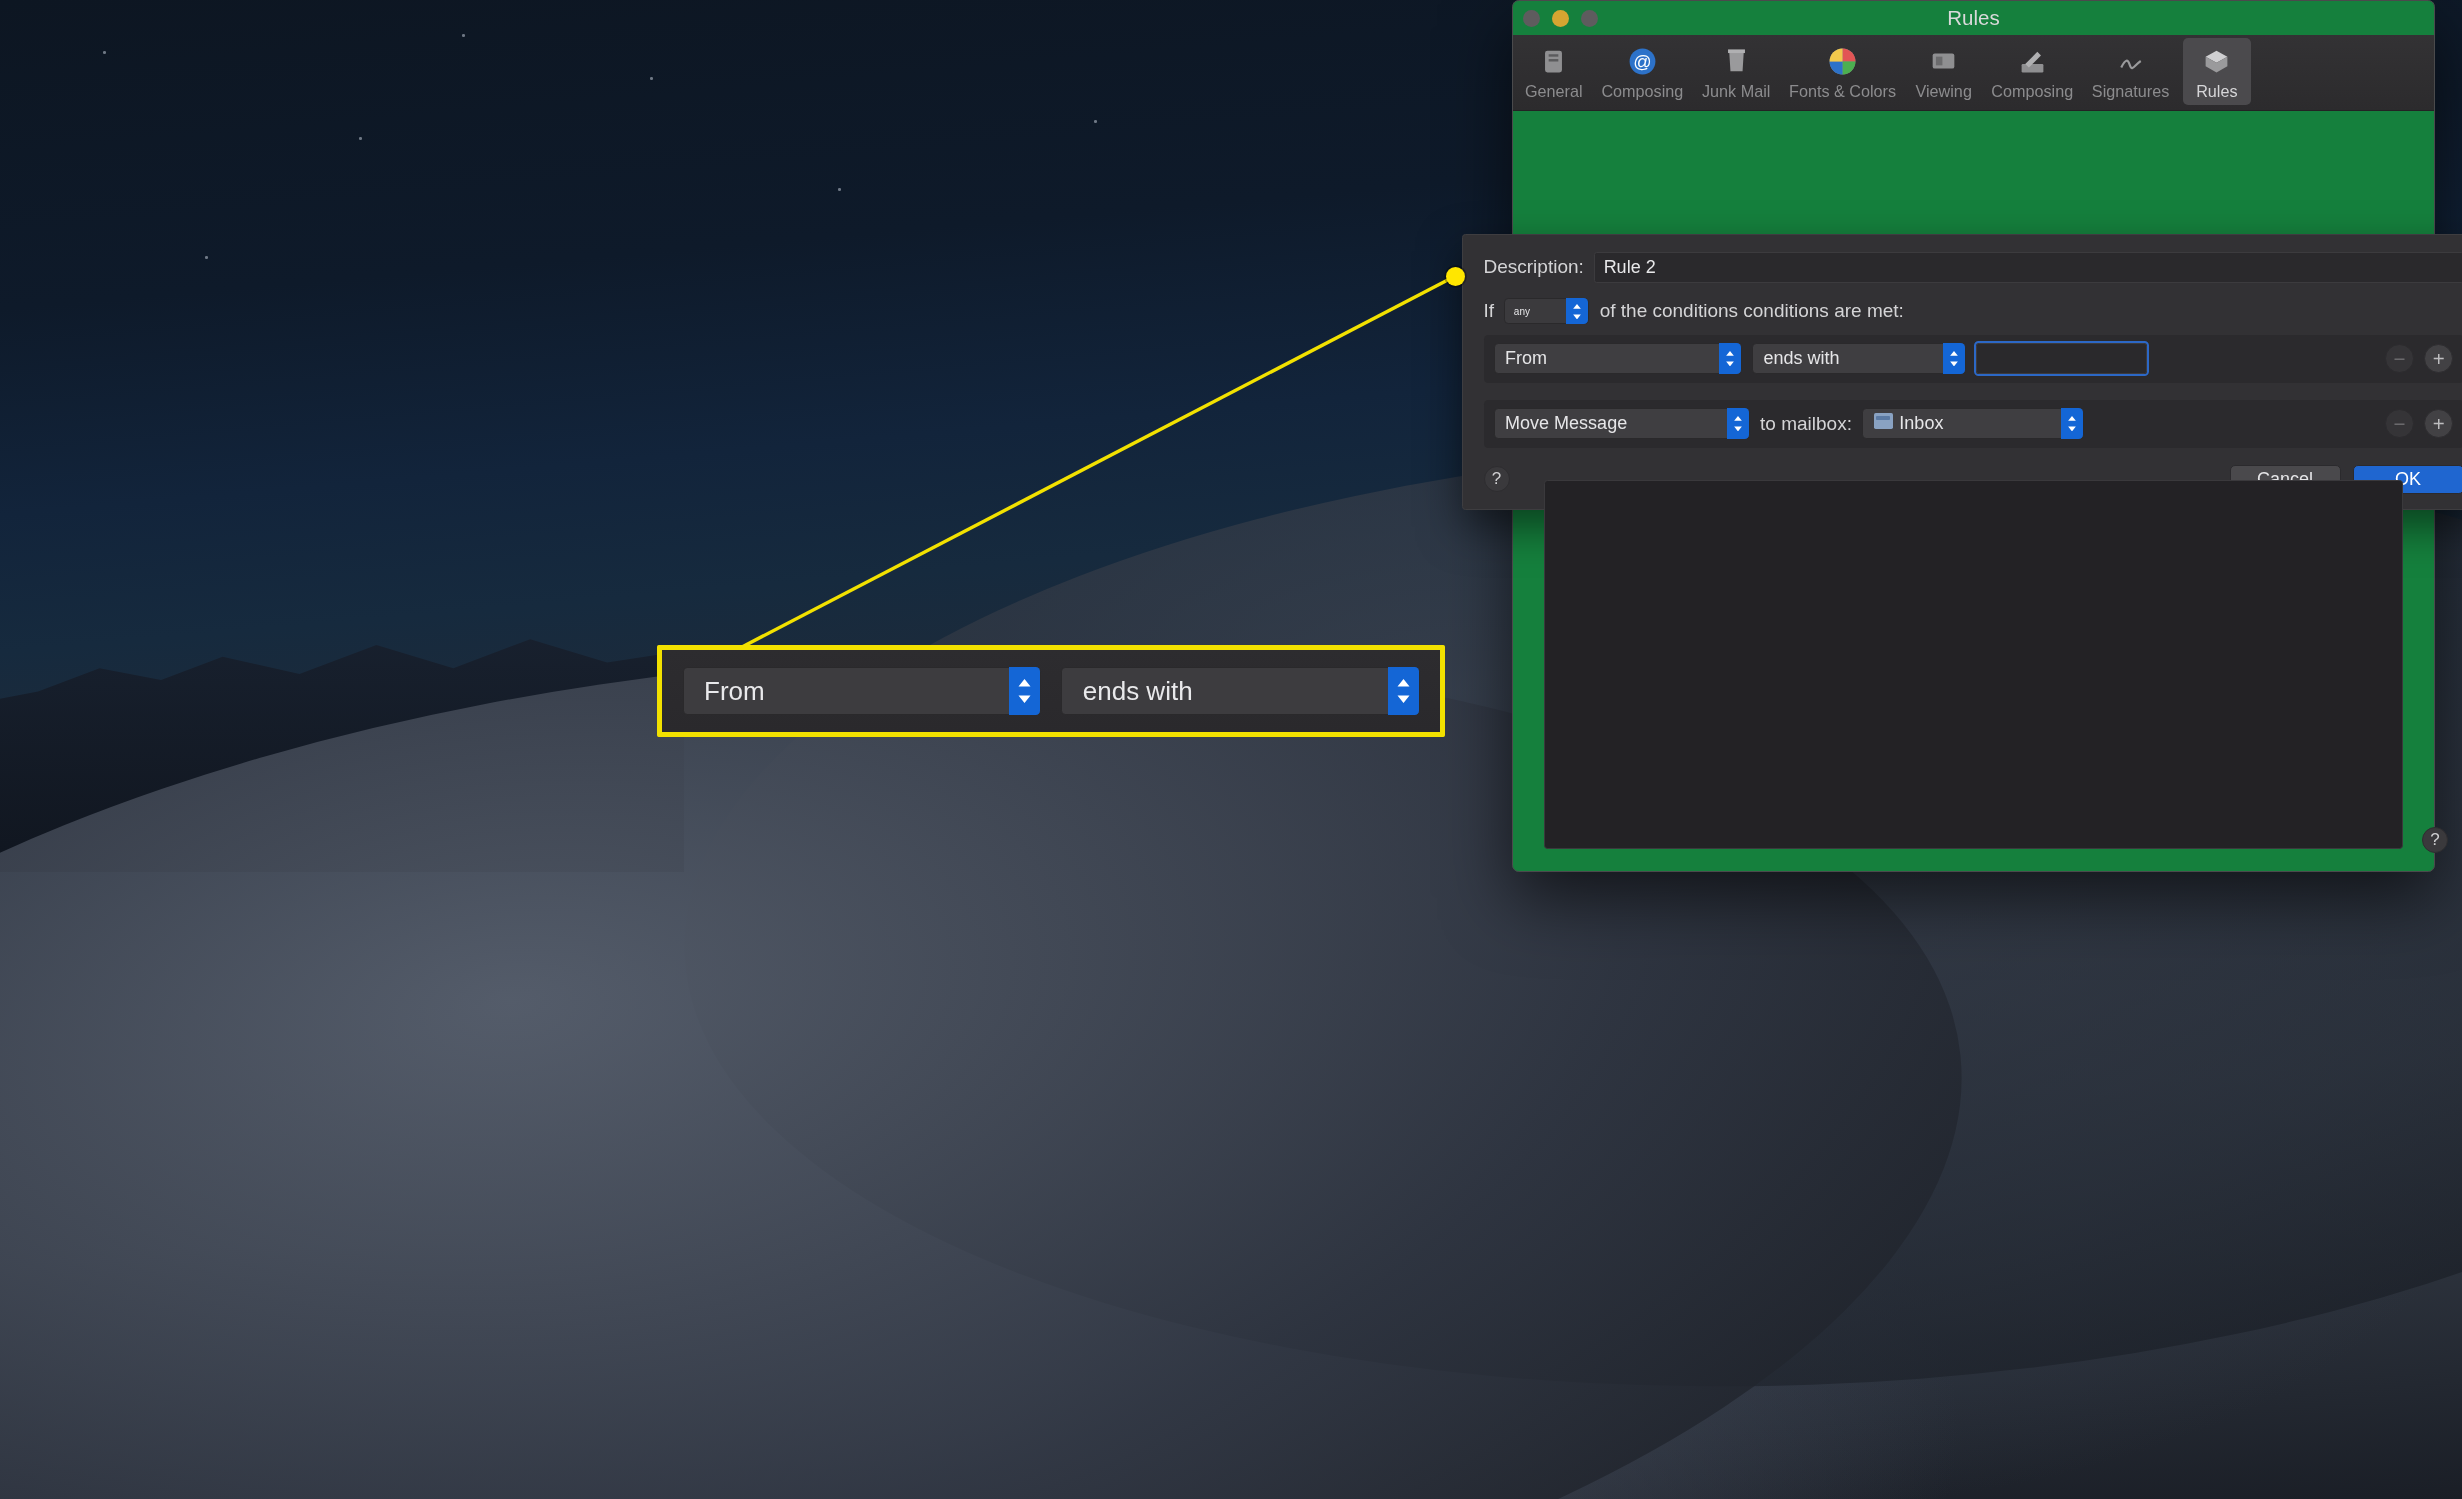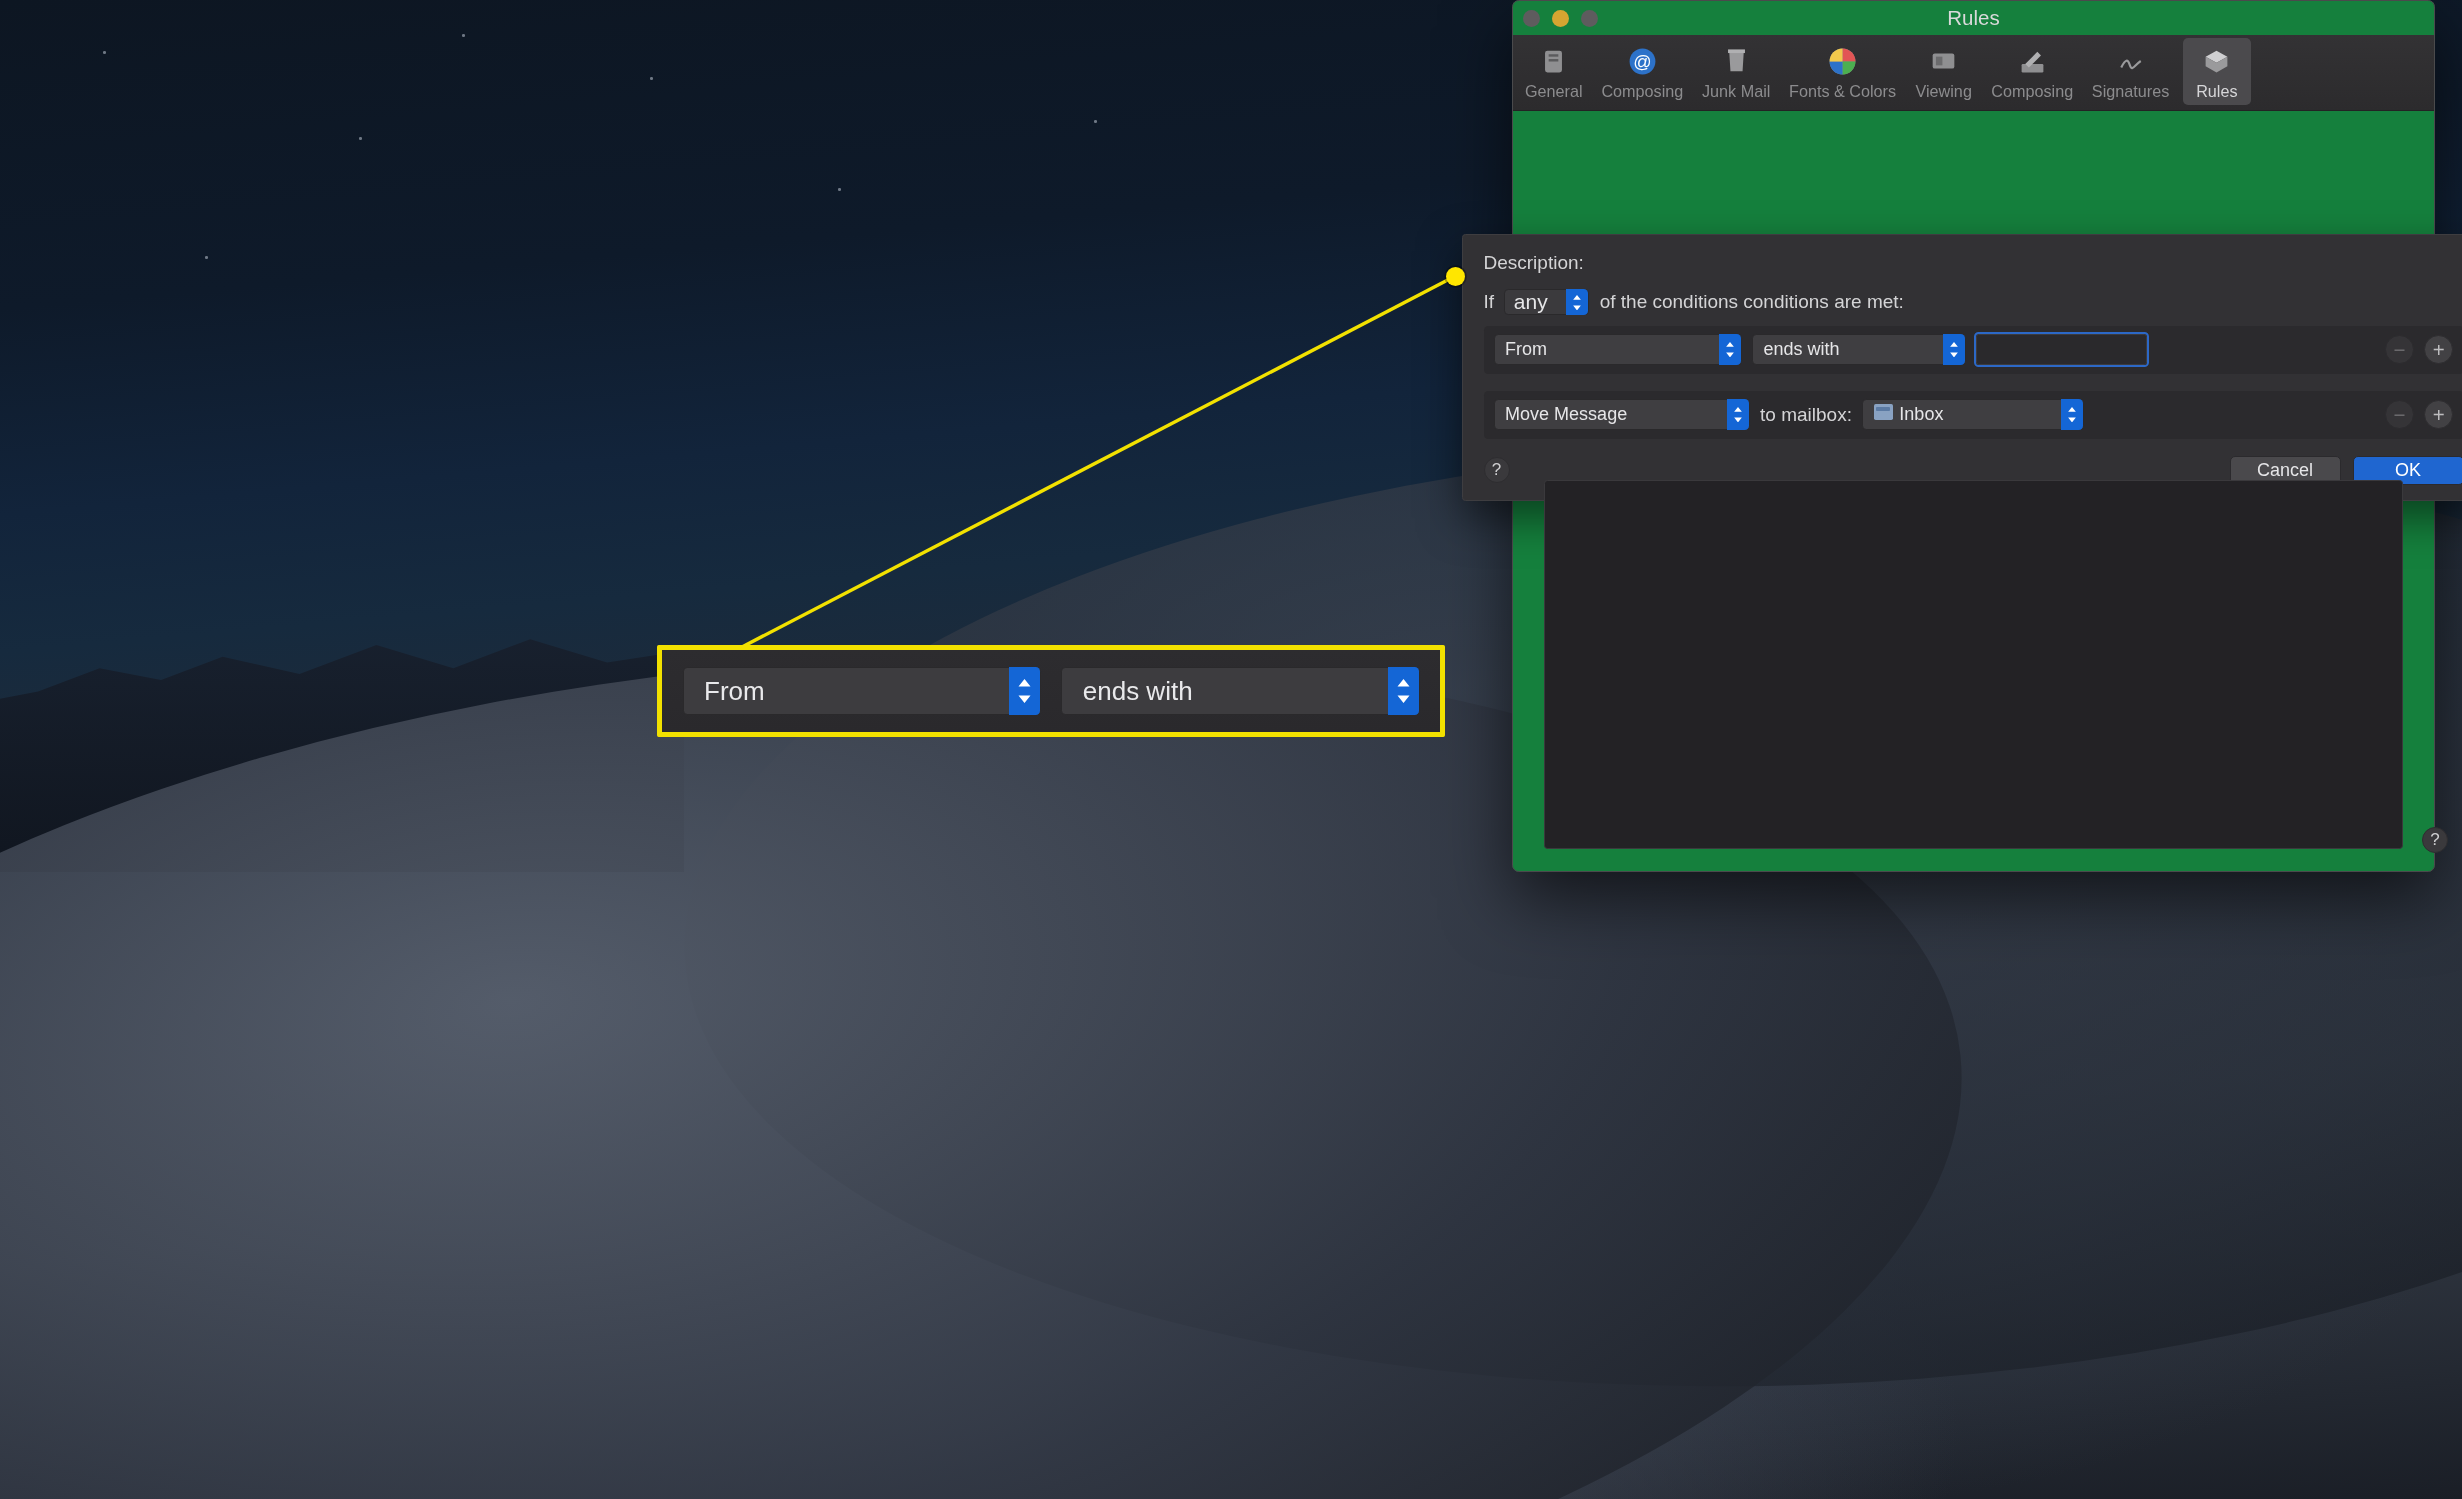--- a/index.html
+++ b/index.html
@@ -109,21 +109,21 @@
     font-size:18px;
     color:#e6e6e8;
     cursor:pointer;
   }
   .popup .endcap {
     width:22px; height:31px;
     display:flex; align-items:center; justify-content:center;
     background:#1466d6;
     border-radius:0 4.3px 4.3px 0;
   }
-  .popup.small { height:26px; font-size:21px; padding-left:8.5px;}
+  .popup.small { height:26px; font-size:10px; padding-left:8.5px;}
   .popup.small .endcap { height:26px; }
 
   .stepper-arrows svg, .endcap svg { width:12px; height:15.4px; }
 
   .rowblock {
     background:#2b2a2d;
     border-radius:4.3px;
     padding:8.5px 10.3px;
     display:flex; align-items:center; gap:10.3px;
     margin-bottom:17px;
@@ -310,20 +310,21 @@
       <div class="lbl">Rules</div>
     </div>
   </div>
 
   <div class="window-body">
 
     <div class="sheet">
 
       <div class="row">
         <span class="label">Description:</span>
+        <input class="textfield" value="Rule 2" style="">
       </div>
 
       <div class="row" style="margin-bottom:10.3px">
         <span class="label">If</span>
         <div class="popup small" style="width:85px">
           <span>any</span>
           <span class="endcap">
             <svg viewBox="0 0 10 16">
                 <path class="ud-arrows" d="M5 0l4 5H1zM5 16l4-5H1z"></path>
               </svg>

